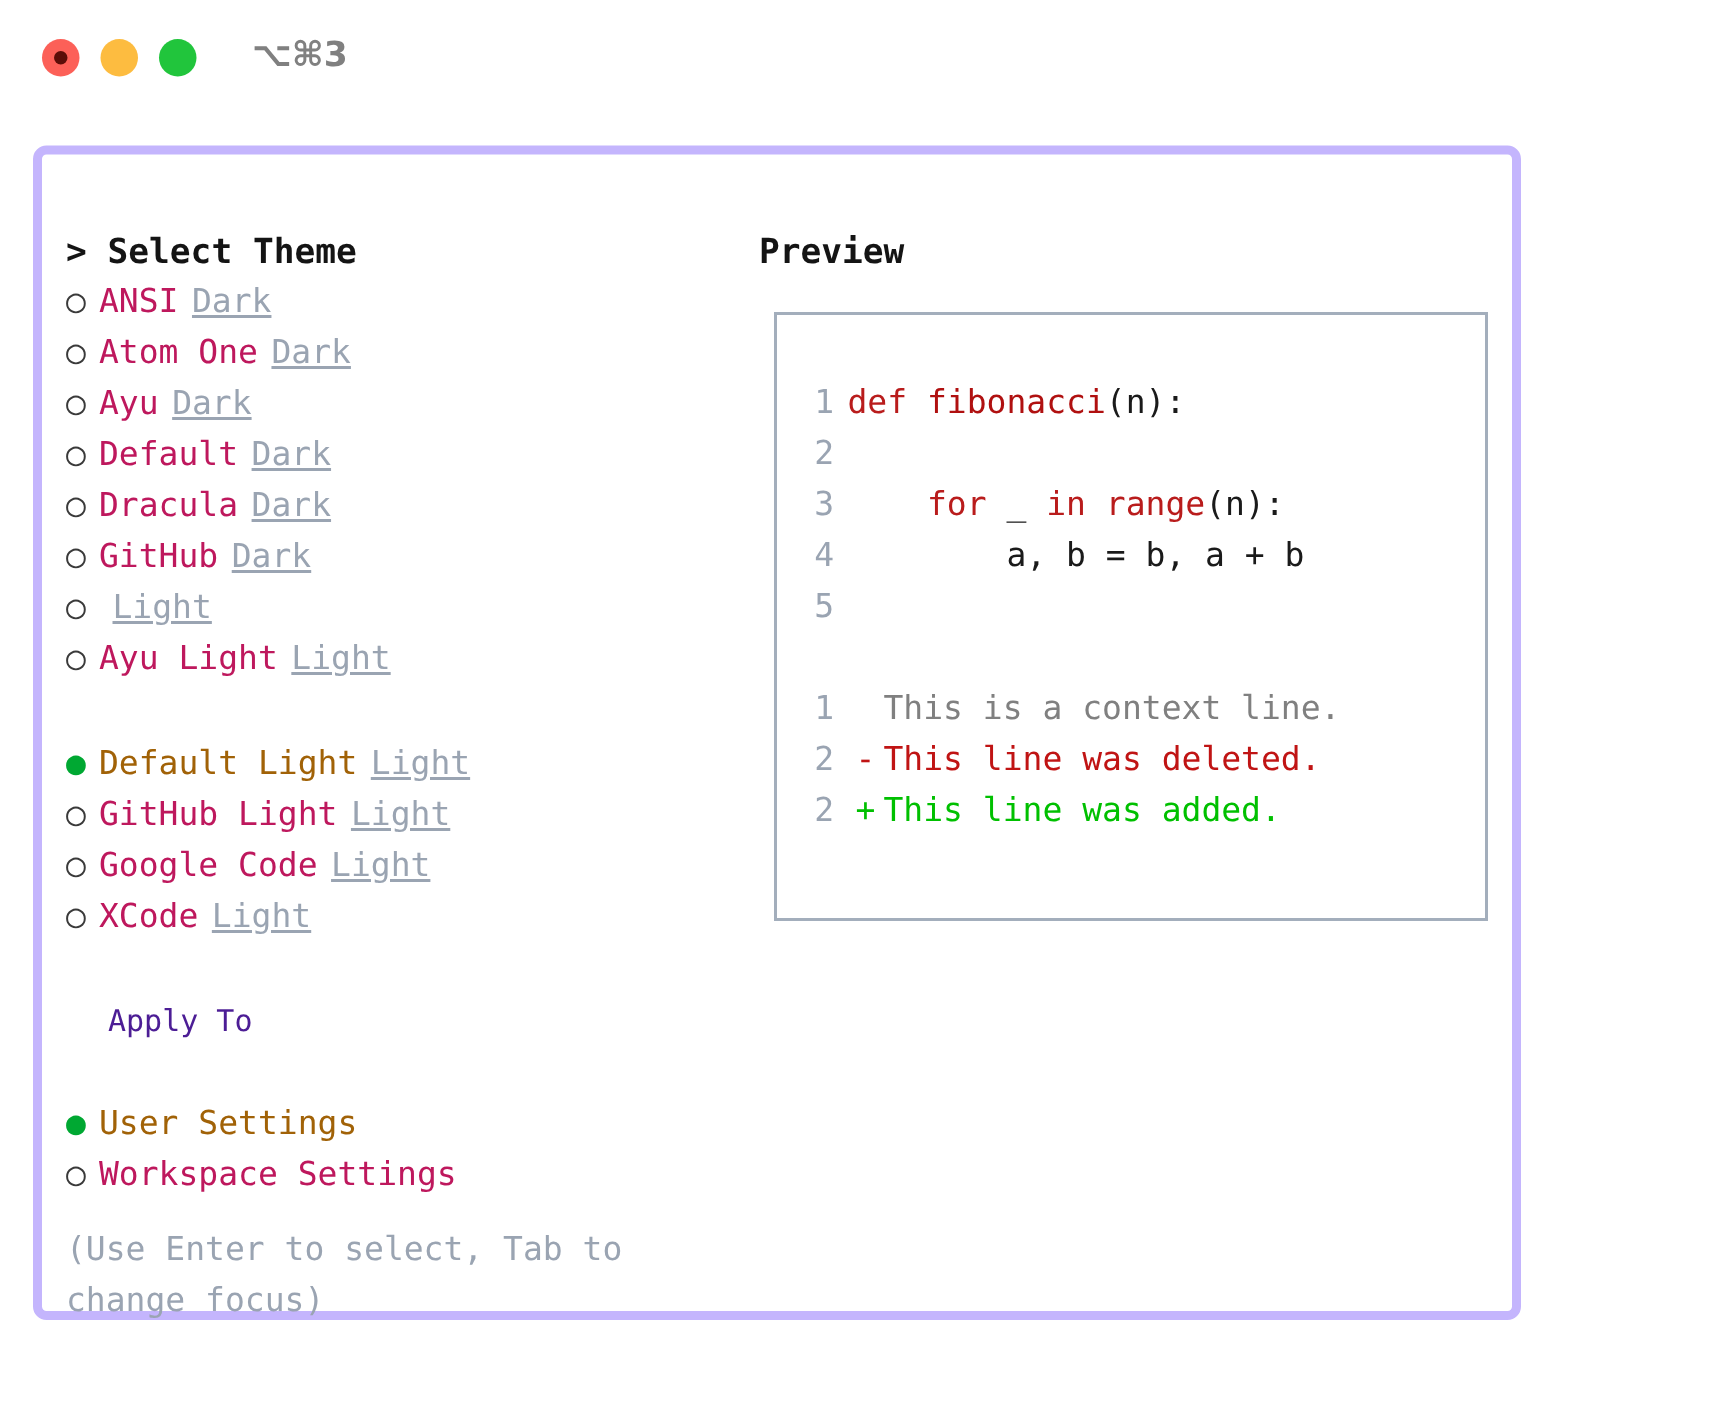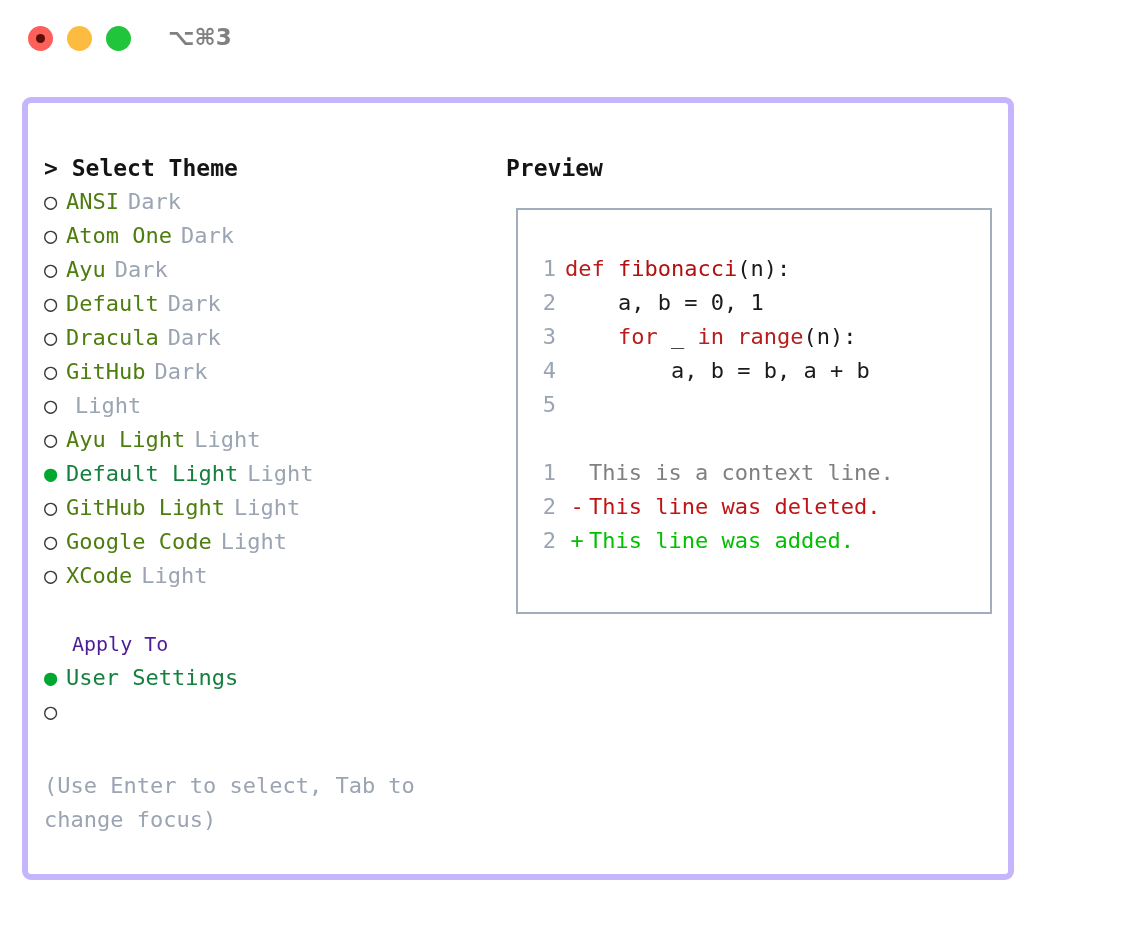--- a/index.html
+++ b/index.html
@@ -122,43 +122,45 @@
     display: inline-block;
     width: 22px;
     flex: 0 0 22px;
     color: #3a3a3a;
     font-size: 22px;
   }
   .bullet.selected {
     color: #00a832;
   }
   .row-label {
-    color: #4d7c0f;
+    color: #be185d;
   }
   .row.is-selected .row-label {
-    color: #15803d;
+    color: #a16207;
+    margin-top: 36px;
   }
   .row-tag {
     color: #9aa4b2;
     padding-left: 9px;
+    text-decoration: underline;
   }
 
   .apply-block {
     margin-top: 34px;
   }
   .apply-title {
     font-size: 20px;
     line-height: 34px;
     color: #4c1d95;
     padding-left: 28px;
     white-space: pre;
   }
 
   .hint {
-    margin-top: 40px;
+    margin-top: 16px;
     font-size: 22px;
     line-height: 34px;
     color: #9aa4b2;
     width: 400px;
   }
 
   
   .right-col {
     position: absolute;
     left: 478px;
@@ -261,34 +263,34 @@
             <div class="row is-selected"><span class="bullet selected">●</span><span class="row-label">Default Light</span><span class="row-tag">Light</span></div>
             <div class="row"><span class="bullet">○</span><span class="row-label">GitHub Light</span><span class="row-tag">Light</span></div>
             <div class="row"><span class="bullet">○</span><span class="row-label">Google Code</span><span class="row-tag">Light</span></div>
             <div class="row"><span class="bullet">○</span><span class="row-label">XCode</span><span class="row-tag">Light</span></div>
           </div>
 
         <div class="apply-block">
           <div class="apply-title">Apply To</div>
           <div id="apply-list">
               <div class="row is-selected"><span class="bullet selected">●</span><span class="row-label">User Settings</span></div>
-              <div class="row"><span class="bullet">○</span></div>
+              <div class="row"><span class="bullet">○</span><span class="row-label">Workspace Settings</span></div>
             </div>
         </div>
 
         <div class="hint">(Use Enter to select, Tab to change focus)</div>
       </div>
 
       <div class="right-col">
         <div class="section-header">Preview</div>
 
         <div class="preview-box">
           <div class="code-area" id="code-area">
               <div class="code-line"><span class="lineno">1</span><span class="code-text"><span class="tok-kw">def </span><span class="tok-fn">fibonacci</span><span class="tok-plain">(n):</span></span></div>
-              <div class="code-line"><span class="lineno">2</span><span class="code-text"><span class="tok-plain">    a, b = 0, 1</span></span></div>
+              <div class="code-line"><span class="lineno">2</span></div>
               <div class="code-line"><span class="lineno">3</span><span class="code-text"><span class="tok-plain">    </span><span class="tok-kw">for</span><span class="tok-plain"> _ </span><span class="tok-kw">in</span><span class="tok-plain"> </span><span class="tok-kw">range</span><span class="tok-plain">(n):</span></span></div>
               <div class="code-line"><span class="lineno">4</span><span class="code-text"><span class="tok-plain">        a, b = b, a + b</span></span></div>
               <div class="code-line"><span class="lineno">5</span></div>
             </div>
           <div class="diff-area" id="diff-area">
               <div class="diff-line"><span class="lineno">1</span><span class="diff-mark diff-ctx"> </span><span class="diff-ctx">This is a context line.</span></div>
               <div class="diff-line"><span class="lineno">2</span><span class="diff-mark diff-del">-</span><span class="diff-del">This line was deleted.</span></div>
               <div class="diff-line"><span class="lineno">2</span><span class="diff-mark diff-add">+</span><span class="diff-add">This line was added.</span></div>
             </div>
         </div>

